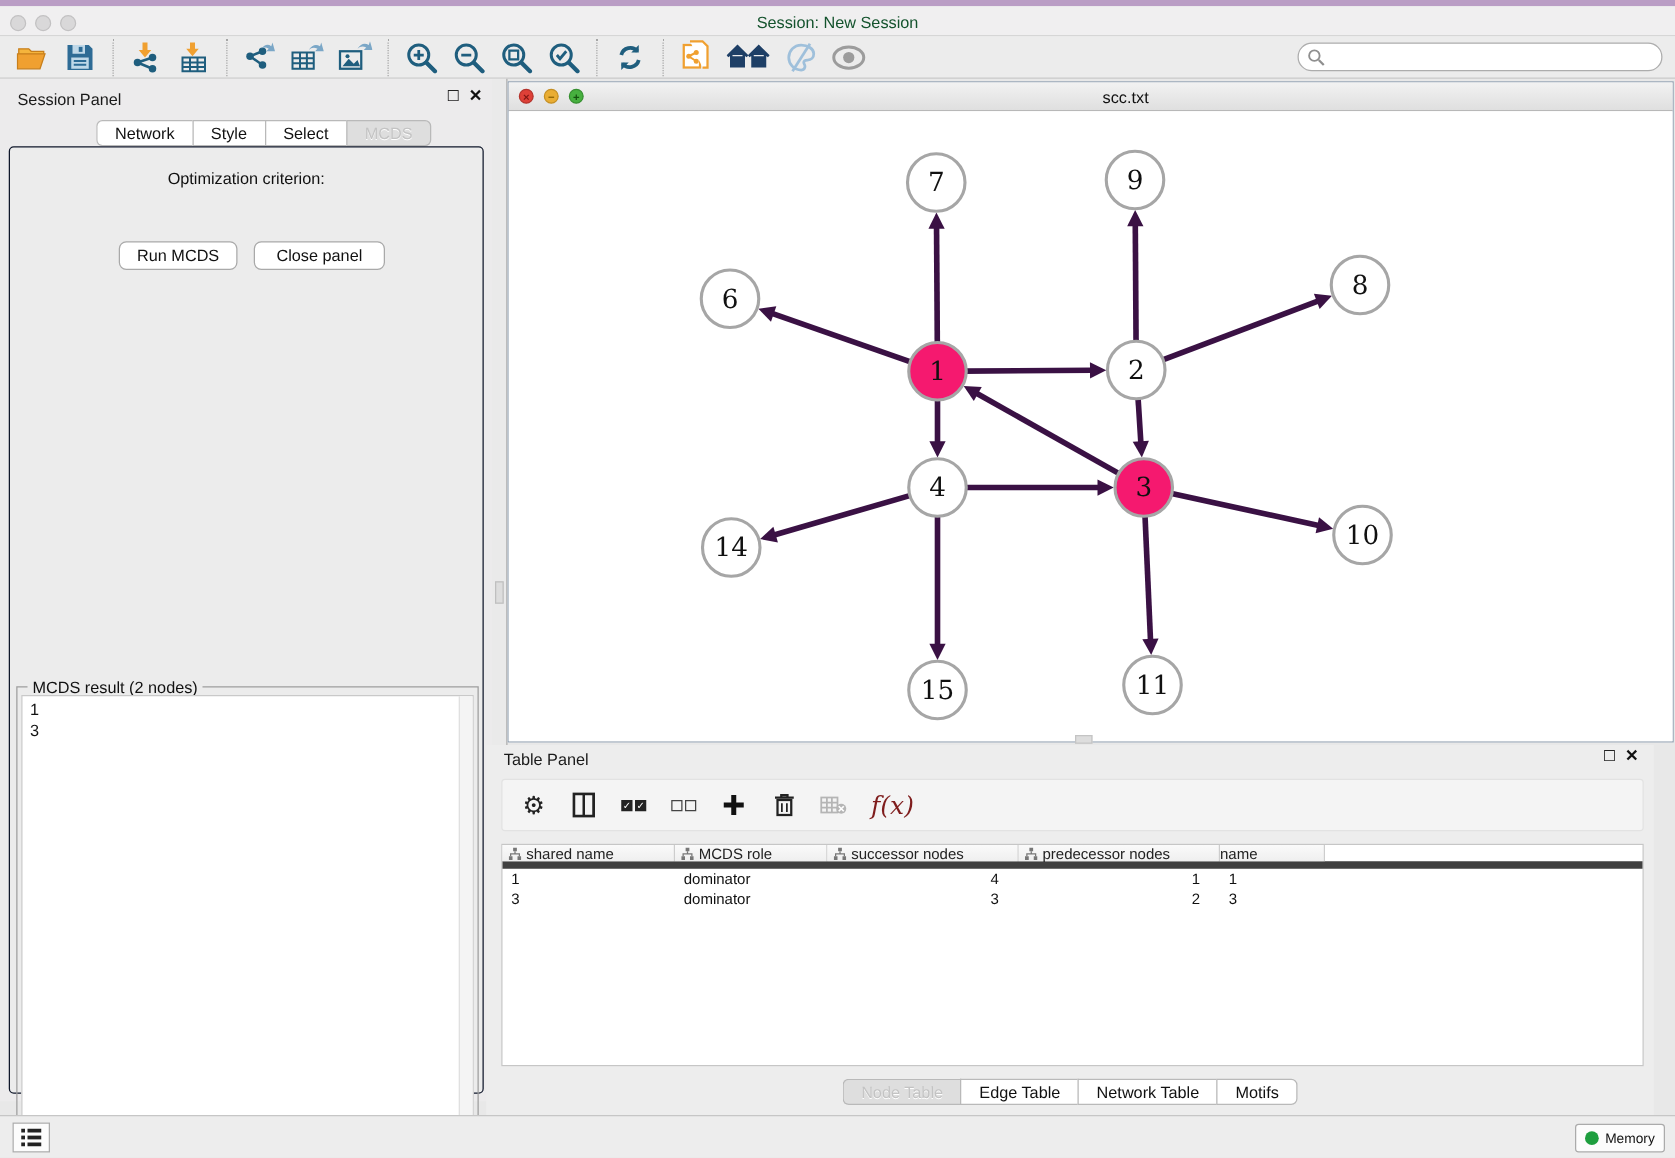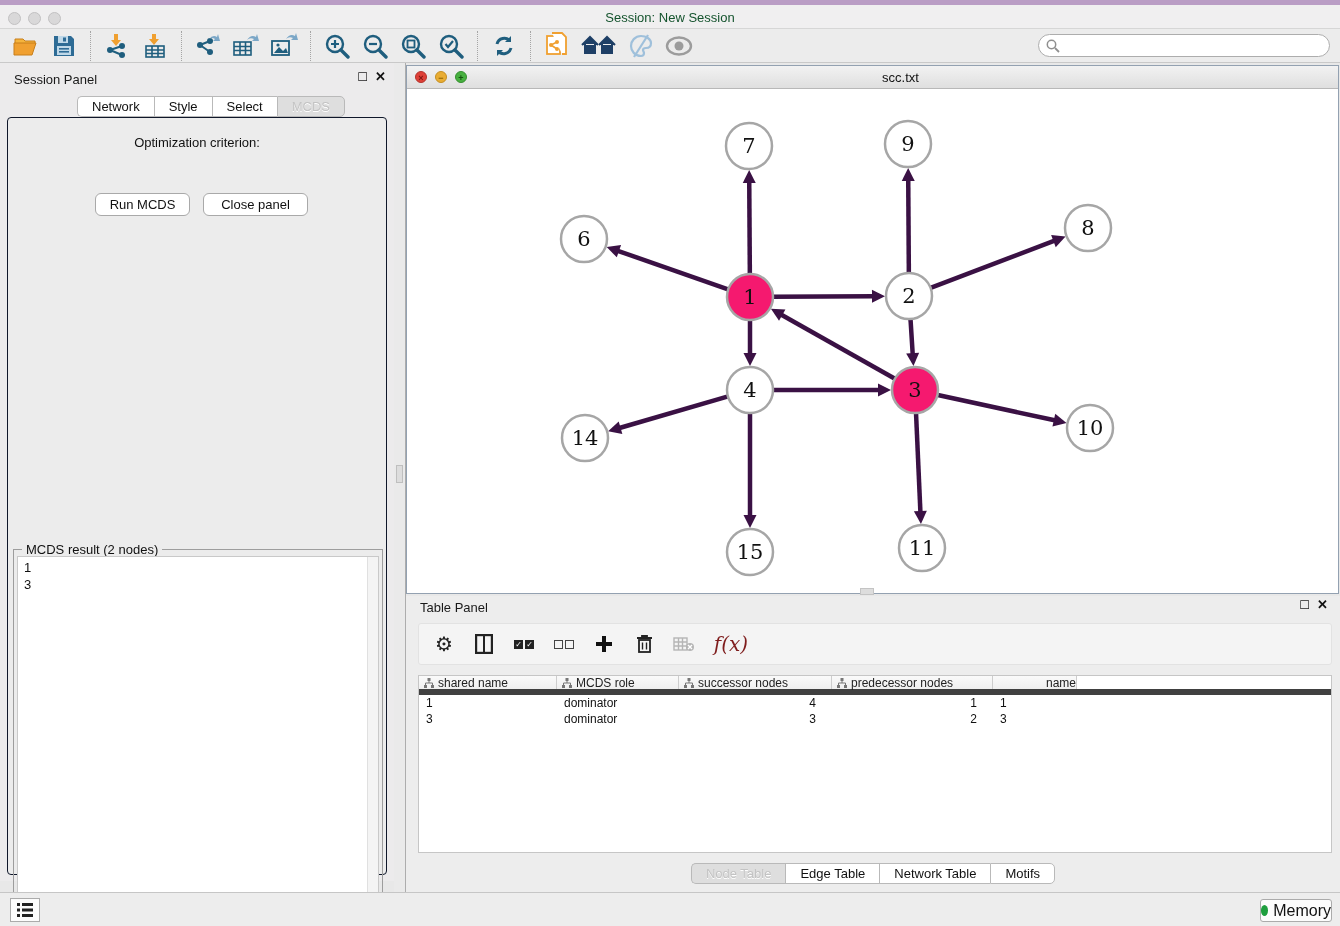--- a/index.html
+++ b/index.html
@@ -72,54 +72,54 @@
   #net-window { left:406px; top:65px; width:933px; height:529px; background:#FFFFFF;
     border:1px solid #93A1B1; }
   #net-titlebar { position:absolute; left:0; top:0; width:100%; height:23px;
     background:linear-gradient(#F2F2F2,#DFDFDF); border-bottom:1px solid #B8B8B8; }
   .mini-light { position:absolute; top:5px; width:12px; height:12px; border-radius:50%;
     font-size:9px; font-weight:bold; text-align:center; line-height:12px; }
   #net-title { position:absolute; top:4px; width:100%; text-align:center; font-size:13px; color:#111;margin-left:28px; }
   #net-canvas { position:absolute; left:0; top:23px; width:931px; height:504px; background:#FFFFFF; }
 
   
-  #table-panel { left:406px; top:596px; width:934px; height:296px; background:#EDEDED; }
+  #table-panel { left:389px; top:596px; width:934px; height:296px; background:#EDEDED; }
   #tp-title { position:absolute; left:14px; top:4px; font-size:13px; color:#1A1A1A; }
   #tp-toolbar { position:absolute; left:12px; top:27px; width:914px; height:42px;
     background:#F4F4F4; border:1px solid #E2E2E2; border-radius:3px; display:flex;
     align-items:center; padding-left:12px; }
   .tpt-btn { margin-right:14px; display:flex; align-items:center; justify-content:center;
     width:26px; height:26px; }
   .check-pair { display:flex; gap:2px; }
   .cb { width:9px; height:9px; }
   .cb.filled { background:#222; color:#fff; font-size:8px; line-height:9px; text-align:center; }
   .cb.empty { border:1.5px solid #444; background:transparent; }
   #fx-label { font-family:"DejaVu Serif", serif; font-style:italic; font-size:20px; color:#7f1d1d; }
 
   #tp-table { position:absolute; left:12px; top:79px; width:914px; height:178px;
     background:#FFFFFF; border:1px solid #C6C6C6; }
   #tp-header { display:flex; height:19px; border-bottom:6px solid #404040; }
   .th { background:linear-gradient(#FAFAFA,#EFEFEF); border-right:1px solid #CDCDCD;
     font-size:12px; color:#222; display:flex; align-items:center; padding-left:5px; gap:4px; }
   .th .th-label { white-space:nowrap; }
-  .th.center { justify-content:flex-end; padding-left:0; }
+  .th.center { justify-content:flex-start; padding-left:0; }
   .tr { display:flex; height:16px; }
   .td { font-size:12px; color:#111; display:flex; align-items:center; white-space:nowrap; }
   .td.l { justify-content:flex-start; padding-left:7px; }
   .td.r { justify-content:flex-end; padding-right:16px; }
   #tp-tabs { position:absolute; left:0; top:267px; width:100%; display:flex; justify-content:center; }
 
   
   #status-bar { left:0; top:892px; width:1340px; height:34px; background:#EDEDED;
     border-top:1px solid #C6C6C6; }
   #list-btn { position:absolute; left:10px; top:5px; width:30px; height:24px; background:#FCFCFC;
     border:1px solid #ABABAB; display:flex; align-items:center; justify-content:center; }
   #memory-btn { position:absolute; right:8px; top:6px; width:72px; height:23px; background:#FCFCFC;
     border:1px solid #ABABAB; border-radius:3px; display:flex; align-items:center;
-    justify-content:center; gap:5px; font-size:16px; color:#111; }
+    justify-content:center; gap:5px; font-size:11px; color:#111; }
   #memory-dot { width:11px; height:11px; border-radius:50%; background:#1E9E3E; }
 
   svg { display:block; }
 </style>
 </head>
 <body>
 
 <div id="purple-strip" class="abs"></div>
 <div id="titlebar" class="abs">
   <span class="traffic tl-gray" style="left:8px"></span>

